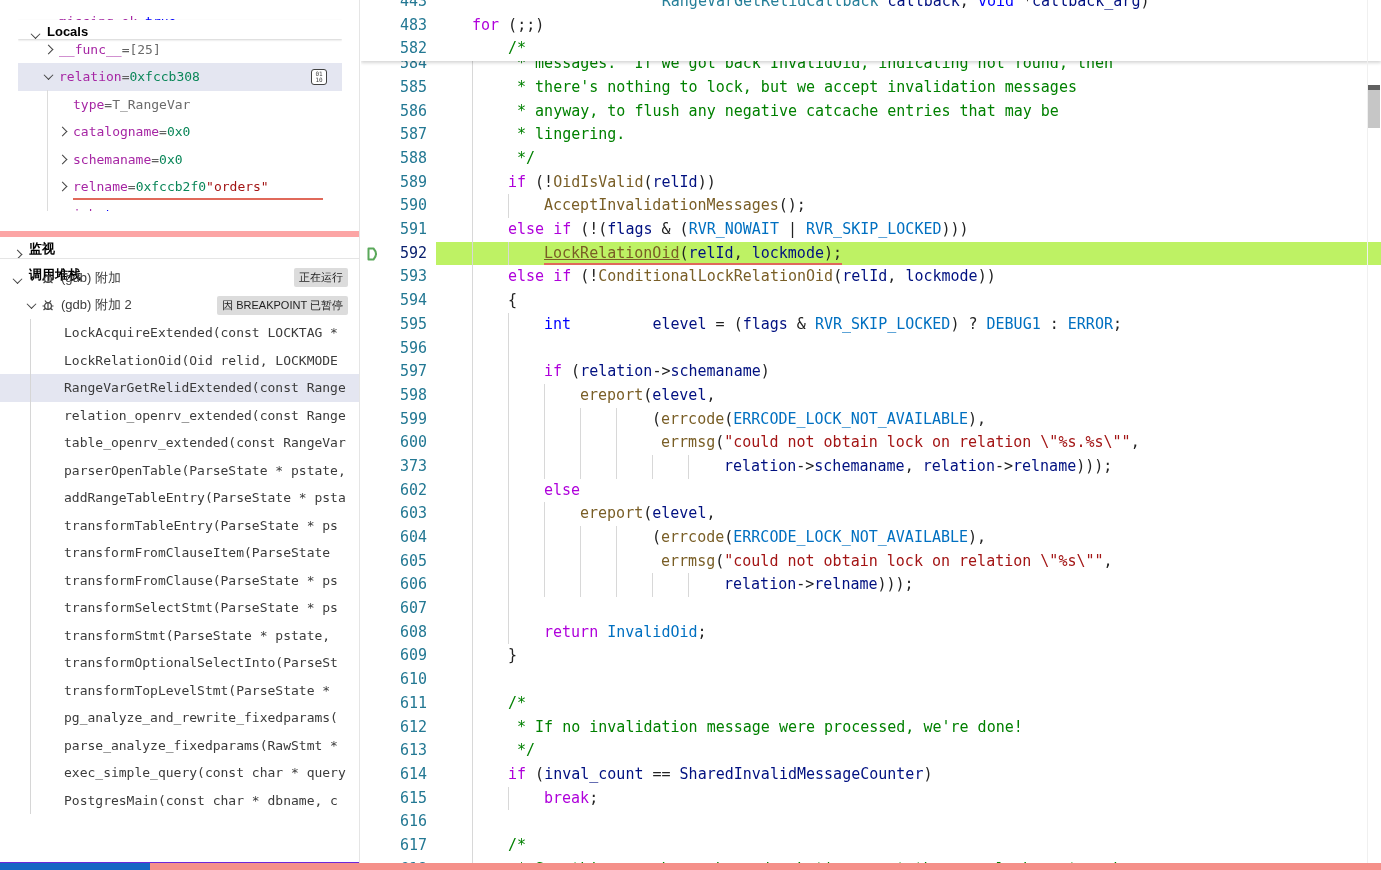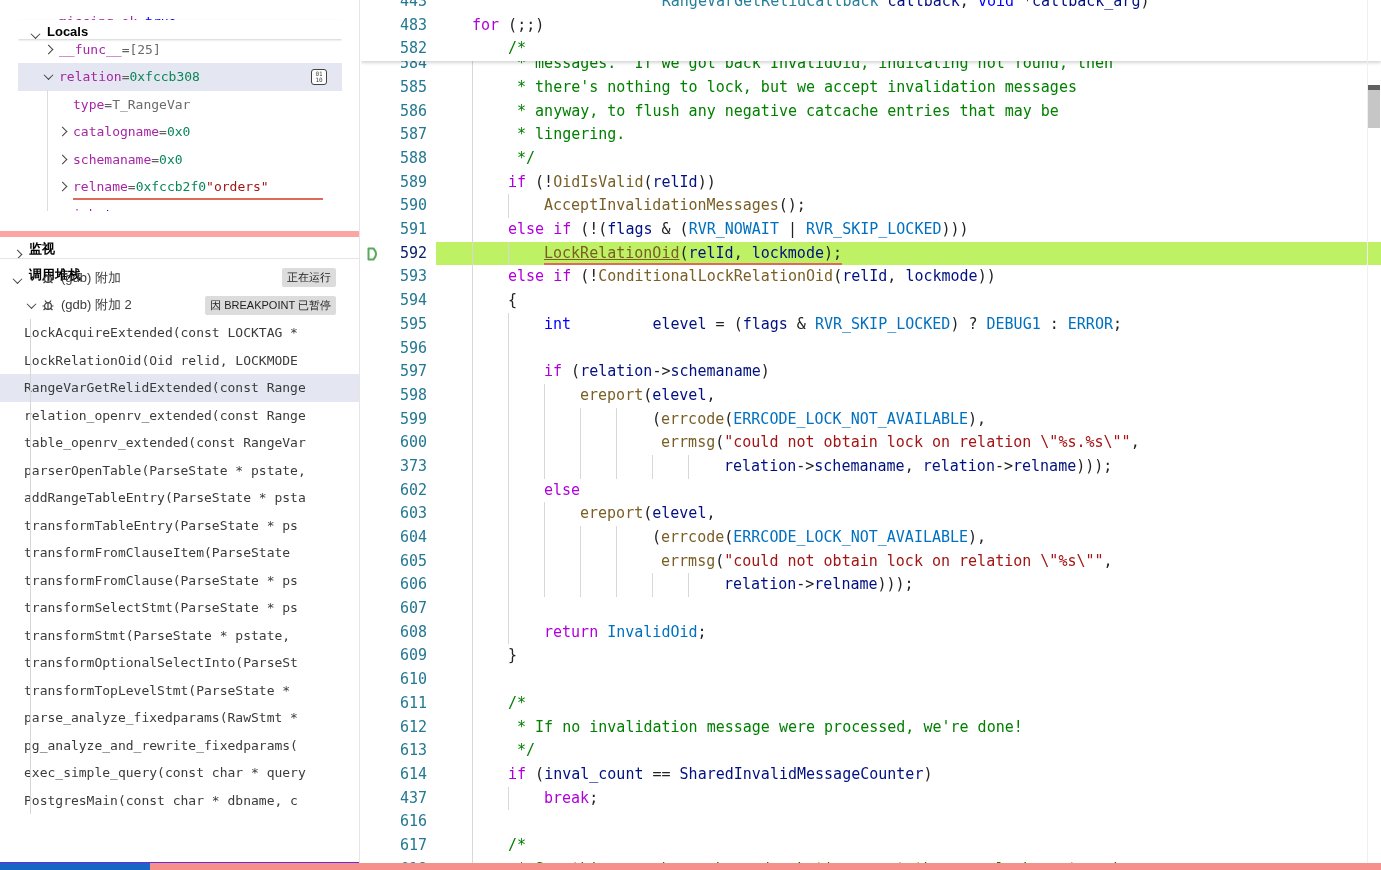--- a/index.html
+++ b/index.html
@@ -39,25 +39,25 @@
     font-size:6px; line-height:6px; color:#424242; background:#fff; }
 
   #watch-hdr { position:absolute; left:0; top:211px; width:360px; height:27px;
     border-top:6px solid #fca5a5; }
   #cs-hdr { position:absolute; left:0; top:238px; width:360px; height:26px;
     border-top:1px solid #e5e5e5; }
   #cs-body { position:absolute; left:0; top:264px; width:360px; height:578px; overflow:hidden; }
   .sess { height:27.5px; display:flex; align-items:center; font-size:13px; color:#3b3b3b;
     padding-left:28px; gap:6px; }
   .sess .bug { flex:none; }
-  .badge { margin-left:auto; margin-right:24px; background:#dcdcdc; color:#1f1f1f;
+  .badge { margin-left:auto; margin-right:12px; background:#dcdcdc; color:#1f1f1f;
     font-size:11px; padding:2px 5px; border-radius:2px; white-space:nowrap; flex:none; }
   #frames { position:relative; }
   #frame-guide { position:absolute; left:30px; top:0; bottom:0; width:1px; background:#d6d6d6; }
-  .frame { height:27.5px; line-height:27.5px; padding-left:24px; white-space:nowrap;
+  .frame { height:27.5px; line-height:27.5px; padding-left:64px; white-space:nowrap;
     overflow:hidden; font-family:"DejaVu Sans Mono", monospace; font-size:13px; color:#3b3b3b; }
   .frame.sel { background:#e4e6f1; }
   #bp-hdr { position:absolute; left:0; top:842px; width:360px; height:28px;
     border-top:2px solid #6d28d9; z-index:6; }
 
   
   #editor { position:absolute; left:361px; top:0; width:1020px; height:870px;
     background:#fff; overflow:hidden;
     font-family:"DejaVu Sans Mono", monospace; font-size:15px; }
   #lines { position:absolute; left:0; top:52.3px; width:1020px; }
@@ -201,22 +201,22 @@
           <div class="frame">table_openrv_extended(const RangeVar</div>
           <div class="frame">parserOpenTable(ParseState * pstate,</div>
           <div class="frame">addRangeTableEntry(ParseState * psta</div>
           <div class="frame">transformTableEntry(ParseState * ps</div>
           <div class="frame">transformFromClauseItem(ParseState </div>
           <div class="frame">transformFromClause(ParseState * ps</div>
           <div class="frame">transformSelectStmt(ParseState * ps</div>
           <div class="frame">transformStmt(ParseState * pstate, </div>
           <div class="frame">transformOptionalSelectInto(ParseSt</div>
           <div class="frame">transformTopLevelStmt(ParseState * </div>
+          <div class="frame">pg_analyze_and_rewrite_fixedparams(</div>
           <div class="frame">parse_analyze_fixedparams(RawStmt *</div>
-          <div class="frame">pg_analyze_and_rewrite_fixedparams(</div>
           <div class="frame">exec_simple_query(const char * query</div>
           <div class="frame">PostgresMain(const char * dbname, c</div>
         </div>
     </div>
 
     <div id="bp-hdr" class="sec-hdr">
       <span class="chev right"></span>
       <span>断点</span>
     </div>
   </div>
@@ -377,21 +377,21 @@
           <div class="ln">613</div>
           <div class="ctext"><span class="ind"></span><span class="ind g"></span><span class="tk-cm"> */</span></div>
         </div>
         <div class="crow">
           <div class="glyph"></div>
           <div class="ln">614</div>
           <div class="ctext"><span class="ind"></span><span class="ind g"></span><span class="tk-kw">if</span><span class="tk-pl"> (</span><span class="tk-va">inval_count</span><span class="tk-pl"> == </span><span class="tk-va">SharedInvalidMessageCounter</span><span class="tk-pl">)</span></div>
         </div>
         <div class="crow">
           <div class="glyph"></div>
-          <div class="ln">437</div>
+          <div class="ln">615</div>
           <div class="ctext"><span class="ind"></span><span class="ind g"></span><span class="ind g"></span><span class="tk-kw">break</span><span class="tk-pl">;</span></div>
         </div>
         <div class="crow">
           <div class="glyph"></div>
           <div class="ln">616</div>
           <div class="ctext"><span class="ind"></span><span class="ind g"></span></div>
         </div>
         <div class="crow">
           <div class="glyph"></div>
           <div class="ln">617</div>

